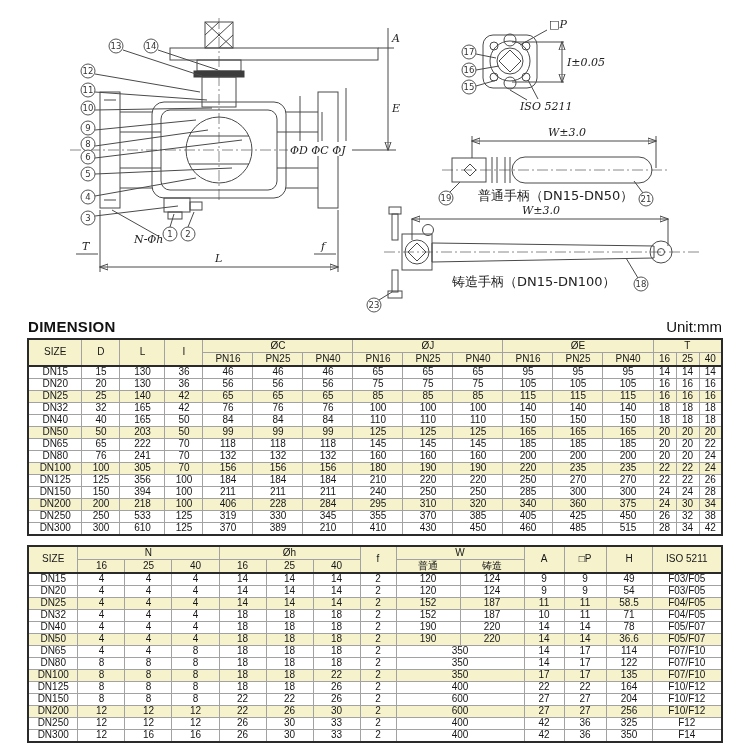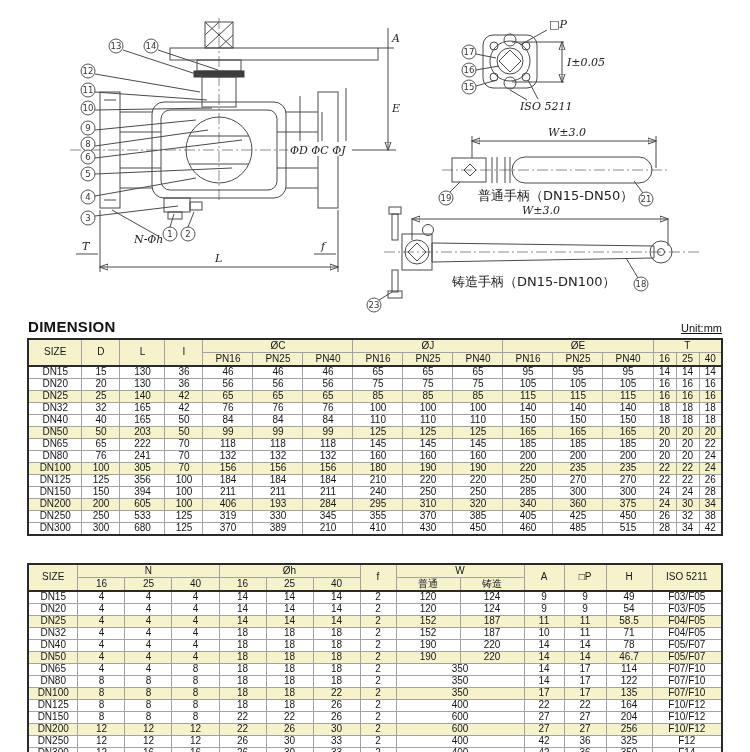--- a/index.html
+++ b/index.html
@@ -28,25 +28,25 @@
     font-family:"DejaVu Sans",sans-serif; font-style:normal;
     font-size:8.5px; text-anchor:middle; fill:#333;
   }
   .draw .callout circle { fill:#fff; stroke:#555; }
   
   .titlebar {
     width:694px; margin:2px auto 2px; display:flex;
     justify-content:space-between; align-items:baseline; height:18px;
   }
   .title { font-size:15px; font-weight:bold; letter-spacing:.3px; color:#111; }
-  .unit  { font-size:11px; color:#111;text-decoration:underline; }
+  .unit  { font-size:15px; color:#111; }
   
   table {
     border-collapse:collapse; table-layout:fixed;
-    width:694px; margin:0 auto 27px; border:2px solid #2a2a2a;
+    width:694px; margin:0 auto 9px; border:2px solid #2a2a2a;
   }
   th, td {
     border:1px solid #a2a2a2; padding:0; text-align:center;
     font-size:10px; line-height:1.05; height:11px; font-weight:normal;
     overflow:hidden; white-space:nowrap; color:#161616;
   }
   thead th { background:#f5f2cc; height:12px; }
   thead { border-bottom:2px solid #2a2a2a; }
   tr.hl td { background:#f5f2cc; }
 </style>
@@ -539,24 +539,24 @@
         <td>285</td>
         <td>300</td>
         <td>300</td>
         <td>24</td>
         <td>24</td>
         <td>28</td>
       </tr>
       <tr class="hl">
         <td>DN200</td>
         <td>200</td>
-        <td>605</td>
+        <td>218</td>
         <td>100</td>
         <td>406</td>
-        <td>193</td>
+        <td>228</td>
         <td>284</td>
         <td>295</td>
         <td>310</td>
         <td>320</td>
         <td>340</td>
         <td>360</td>
         <td>375</td>
         <td>24</td>
         <td>30</td>
         <td>34</td>
@@ -575,21 +575,21 @@
         <td>405</td>
         <td>425</td>
         <td>450</td>
         <td>26</td>
         <td>32</td>
         <td>38</td>
       </tr>
       <tr>
         <td>DN300</td>
         <td>300</td>
-        <td>680</td>
+        <td>610</td>
         <td>125</td>
         <td>370</td>
         <td>389</td>
         <td>210</td>
         <td>410</td>
         <td>430</td>
         <td>450</td>
         <td>460</td>
         <td>485</td>
         <td>515</td>
@@ -727,21 +727,21 @@
         <td>4</td>
         <td>4</td>
         <td>18</td>
         <td>18</td>
         <td>18</td>
         <td>2</td>
         <td>190</td>
         <td>220</td>
         <td>14</td>
         <td>14</td>
-        <td>46.7</td>
+        <td>36.6</td>
         <td>F05/F07</td>
       </tr>
       <tr>
         <td>DN65</td>
         <td>4</td>
         <td>4</td>
         <td>8</td>
         <td>18</td>
         <td>18</td>
         <td>18</td>

